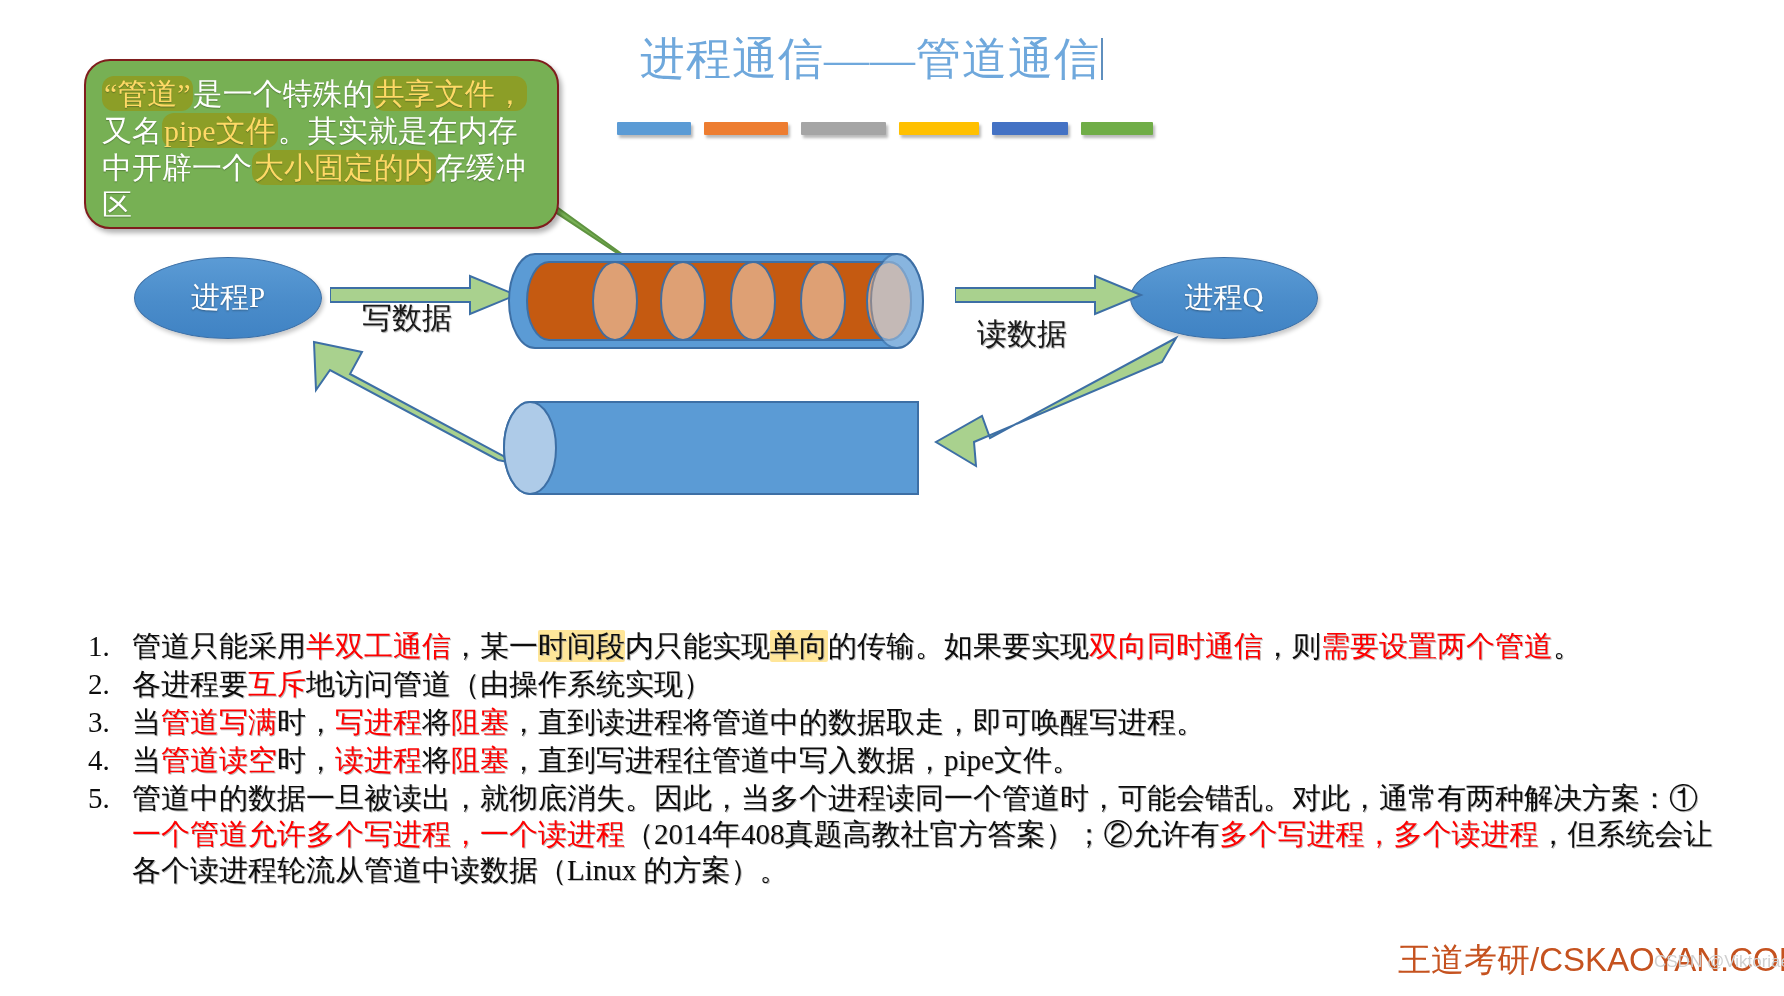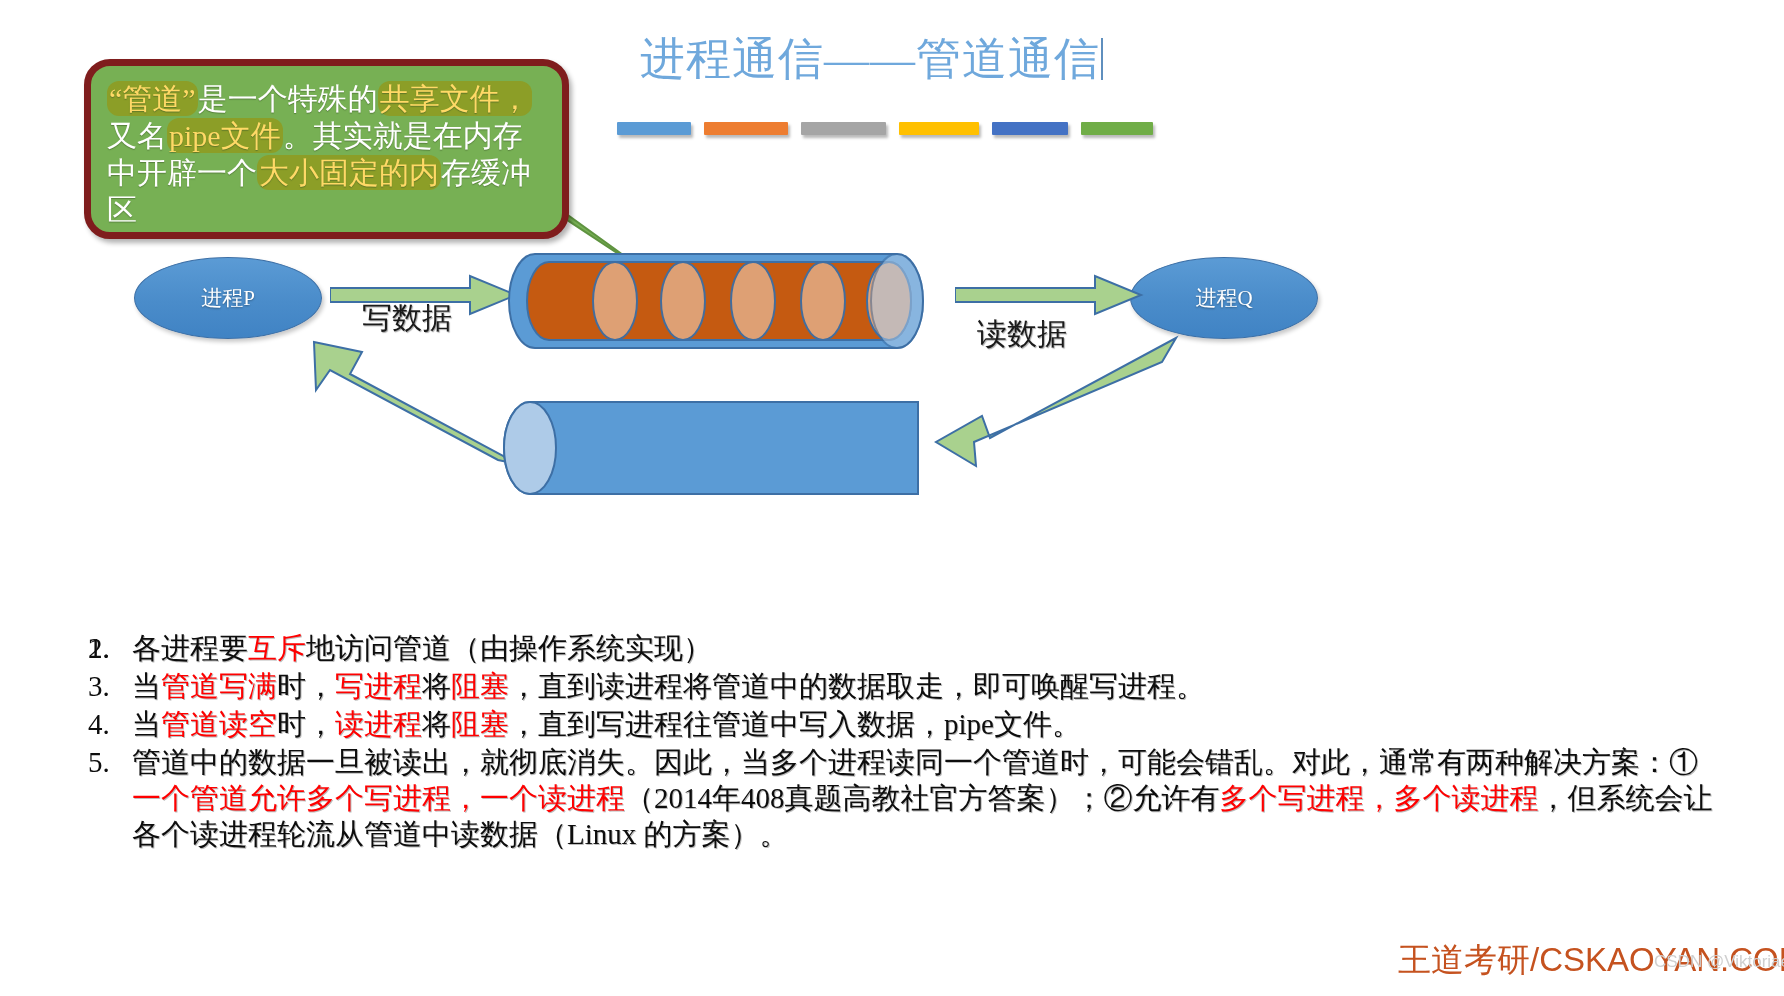--- a/index.html
+++ b/index.html
@@ -24,21 +24,21 @@
   
   #accentbar{position:absolute;left:617px;top:122px;height:13px;display:flex;}
   #accentbar .seg{height:13px;margin-right:13px;border-radius:1px;
      box-shadow:2px 3px 3px rgba(0,0,0,.28);}
 
   
   #callout{
     position:absolute;left:84px;top:59px;width:471px;height:166px;
     background:linear-gradient(180deg,#76b martial,#76b24c);
     background:#77b054;
-    border:7px solid #7f1d1d;border-radius:26px;
+    border:2px solid #7f1d1d;border-radius:26px;
     box-shadow:3px 4px 5px rgba(0,0,0,.30);
   }
   #callout-text{
     position:absolute;left:16px;top:14px;width:444px;
     font-family:"Liberation Serif","DejaVu Serif",serif;
     font-size:30px;line-height:37px;color:#ffffff;
     text-shadow:0 1px 1px rgba(60,90,40,.55);
   }
   #callout-text .hl{background:#8c9e27;color:#ffd966;border-radius:12px;
      padding:1px 2px;box-decoration-break:clone;-webkit-box-decoration-break:clone;}
@@ -48,21 +48,21 @@
   #diagram{position:absolute;left:0;top:230px;width:1784px;height:300px;}
 
   .proc-oval{
     position:absolute;border:1px solid #3d6fa5;border-radius:50%;
     background:linear-gradient(180deg,#5b9bd5 0%,#4a8cca 55%,#4083c4 100%);
     box-shadow:2px 3px 4px rgba(0,0,0,.22);
     display:flex;align-items:center;justify-content:center;
   }
   .proc-oval span{
     font-family:"Liberation Serif","DejaVu Serif",serif;
-    font-size:21px;color:#ffffff;text-shadow:0 1px 2px rgba(0,0,0,.35);
+    font-size:29px;color:#ffffff;text-shadow:0 1px 2px rgba(0,0,0,.35);
   }
   #oval-p{left:134px;top:27px;width:186px;height:80px;}
   #oval-q{left:1130px;top:27px;width:186px;height:80px;}
 
   .arrow-label{
     position:absolute;font-family:"Liberation Serif","DejaVu Serif",serif;
     font-size:30px;color:#1a1a1a;text-shadow:1px 1px 1px rgba(150,150,150,.85);
     white-space:nowrap;
   }
   #label-write{left:362px;top:68px;}
@@ -164,21 +164,21 @@
       <path d="M30,4 H418 V96 H30 a26,46 0 0 1 0,-92 Z" fill="#5B9BD5" stroke="#3D6FA5" stroke-width="2"></path>
       <ellipse cx="30" cy="50" rx="26" ry="46" fill="#AECBE8" stroke="#3D6FA5" stroke-width="2"></ellipse>
     </svg>
 
     <div class="arrow-label" id="label-write">写数据</div>
     <div class="arrow-label" id="label-read">读数据</div>
   </div>
 
   <div id="notes">
     <ol>
-        <li><span class="num">1.</span></li>
+        <li><span class="num">1.</span><span class="txt"><span>管道只能采用</span><span class="r">半双工通信</span><span>，某一</span><span class="y">时间段</span><span>内只能实现</span><span class="y">单向</span><span>的传输。如果要实现</span><span class="r">双向同时通信</span><span>，则</span><span class="r">需要设置两个管道</span><span>。</span></span></li>
         <li><span class="num">2.</span><span class="txt"><span>各进程要</span><span class="r">互斥</span><span>地访问管道（由操作系统实现）</span></span></li>
         <li><span class="num">3.</span><span class="txt"><span>当</span><span class="r">管道写满</span><span>时，</span><span class="r">写进程</span><span>将</span><span class="r">阻塞</span><span>，直到读进程将管道中的数据取走，即可唤醒写进程。</span></span></li>
         <li><span class="num">4.</span><span class="txt"><span>当</span><span class="r">管道读空</span><span>时，</span><span class="r">读进程</span><span>将</span><span class="r">阻塞</span><span>，直到写进程往管道中写入数据，pipe文件。</span></span></li>
         <li><span class="num">5.</span><span class="txt"><span>管道中的数据一旦被读出，就彻底消失。因此，当多个进程读同一个管道时，可能会错乱。对此，通常有两种解决方案：①</span><span class="r">一个管道允许多个写进程，一个读进程</span><span>（2014年408真题高教社官方答案）；②允许有</span><span class="r">多个写进程，多个读进程</span><span>，但系统会让各个读进程轮流从管道中读数据（Linux 的方案）。</span></span></li>
       </ol>
   </div>
 
   <div id="wm-brand">王道考研/CSKAOYAN.COM</div>
   <div id="wm-csdn">CSDN @Viktoriae</div>
 

